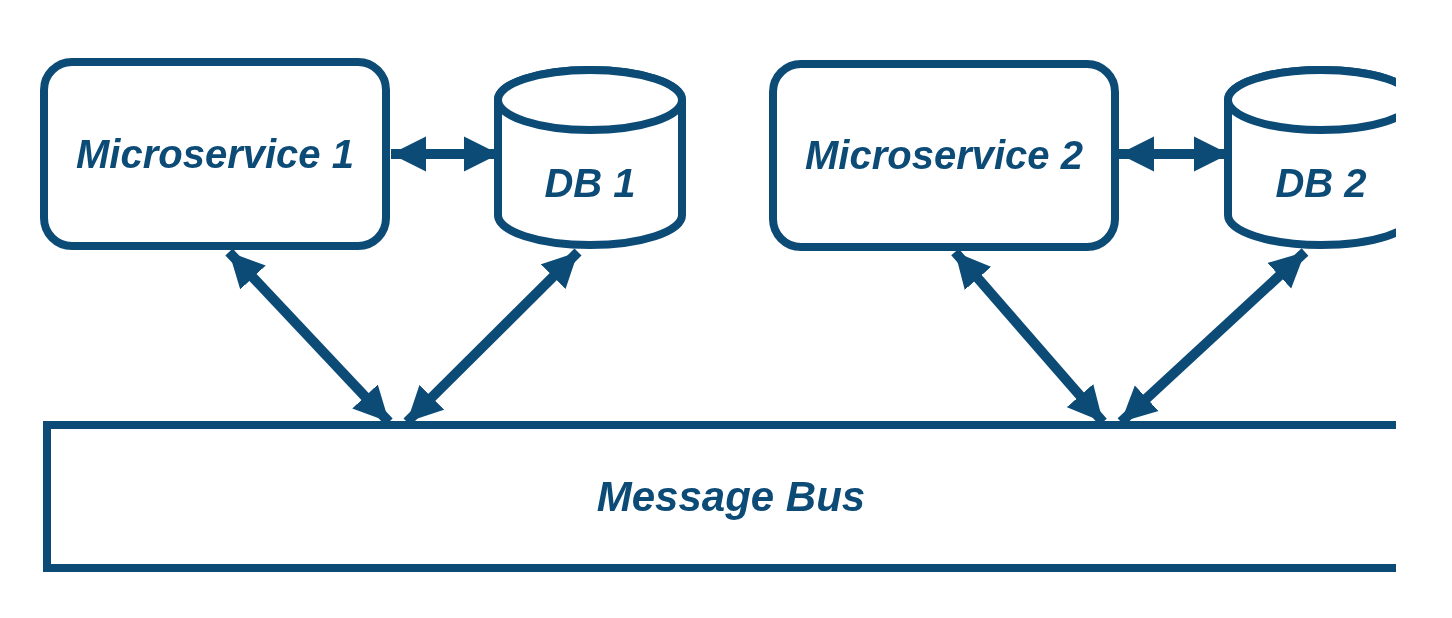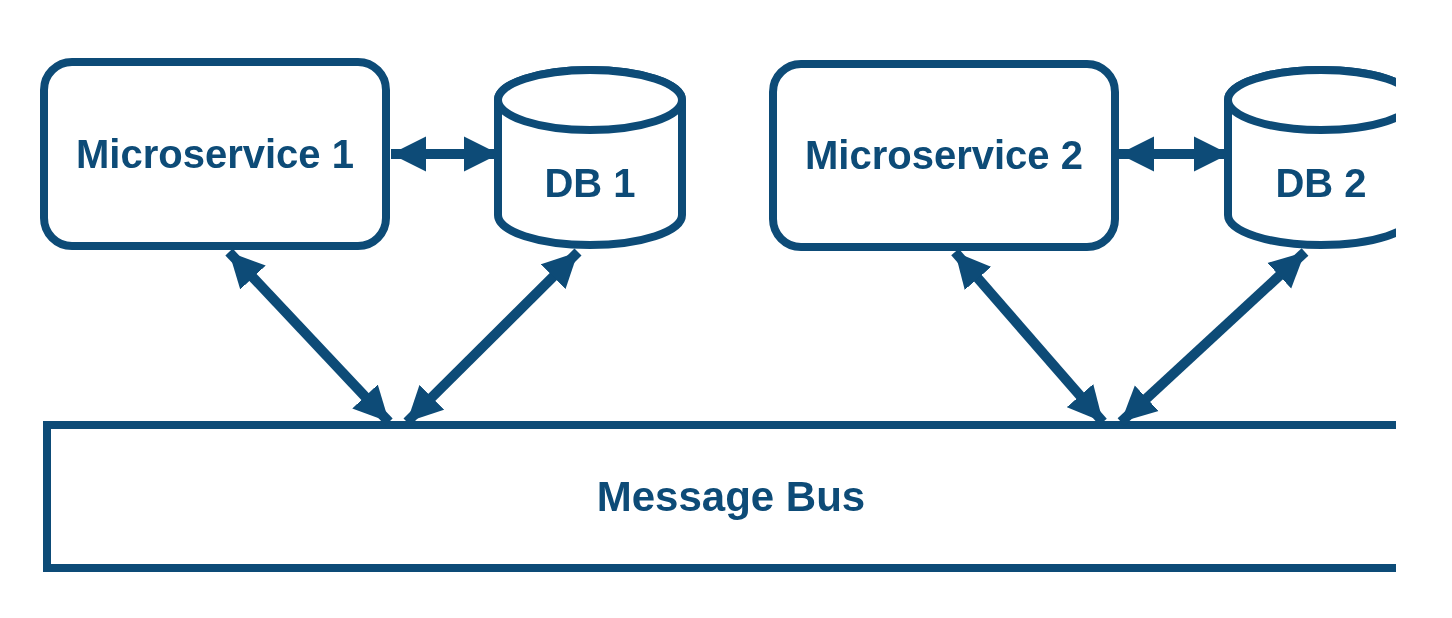--- a/index.html
+++ b/index.html
@@ -2,20 +2,21 @@
 <html style="--accent: #0d4b77; --bg: #ffffff;"><head>
 <meta charset="utf-8">
 <style>
   :root { --accent:#0d4b77; --bg:#ffffff; }
   html,body { margin:0; padding:0; background:var(--bg); }
   .stage {
     width:1396px; height:618px;
     background:var(--bg);
     font-family:"Liberation Sans", sans-serif;
     overflow:hidden;
+    font-style:italic;
   }
   svg { display:block; }
   .node-shape { fill:#ffffff; stroke:var(--accent); stroke-width:8; }
   .edge-line  { stroke:var(--accent); stroke-width:10; fill:none; }
   .arrowhead  { fill:var(--accent); stroke:none; }
   .node-label {
     fill:var(--accent);
     font-family:"Liberation Sans", sans-serif;
     font-weight:600;
     text-anchor:middle;

